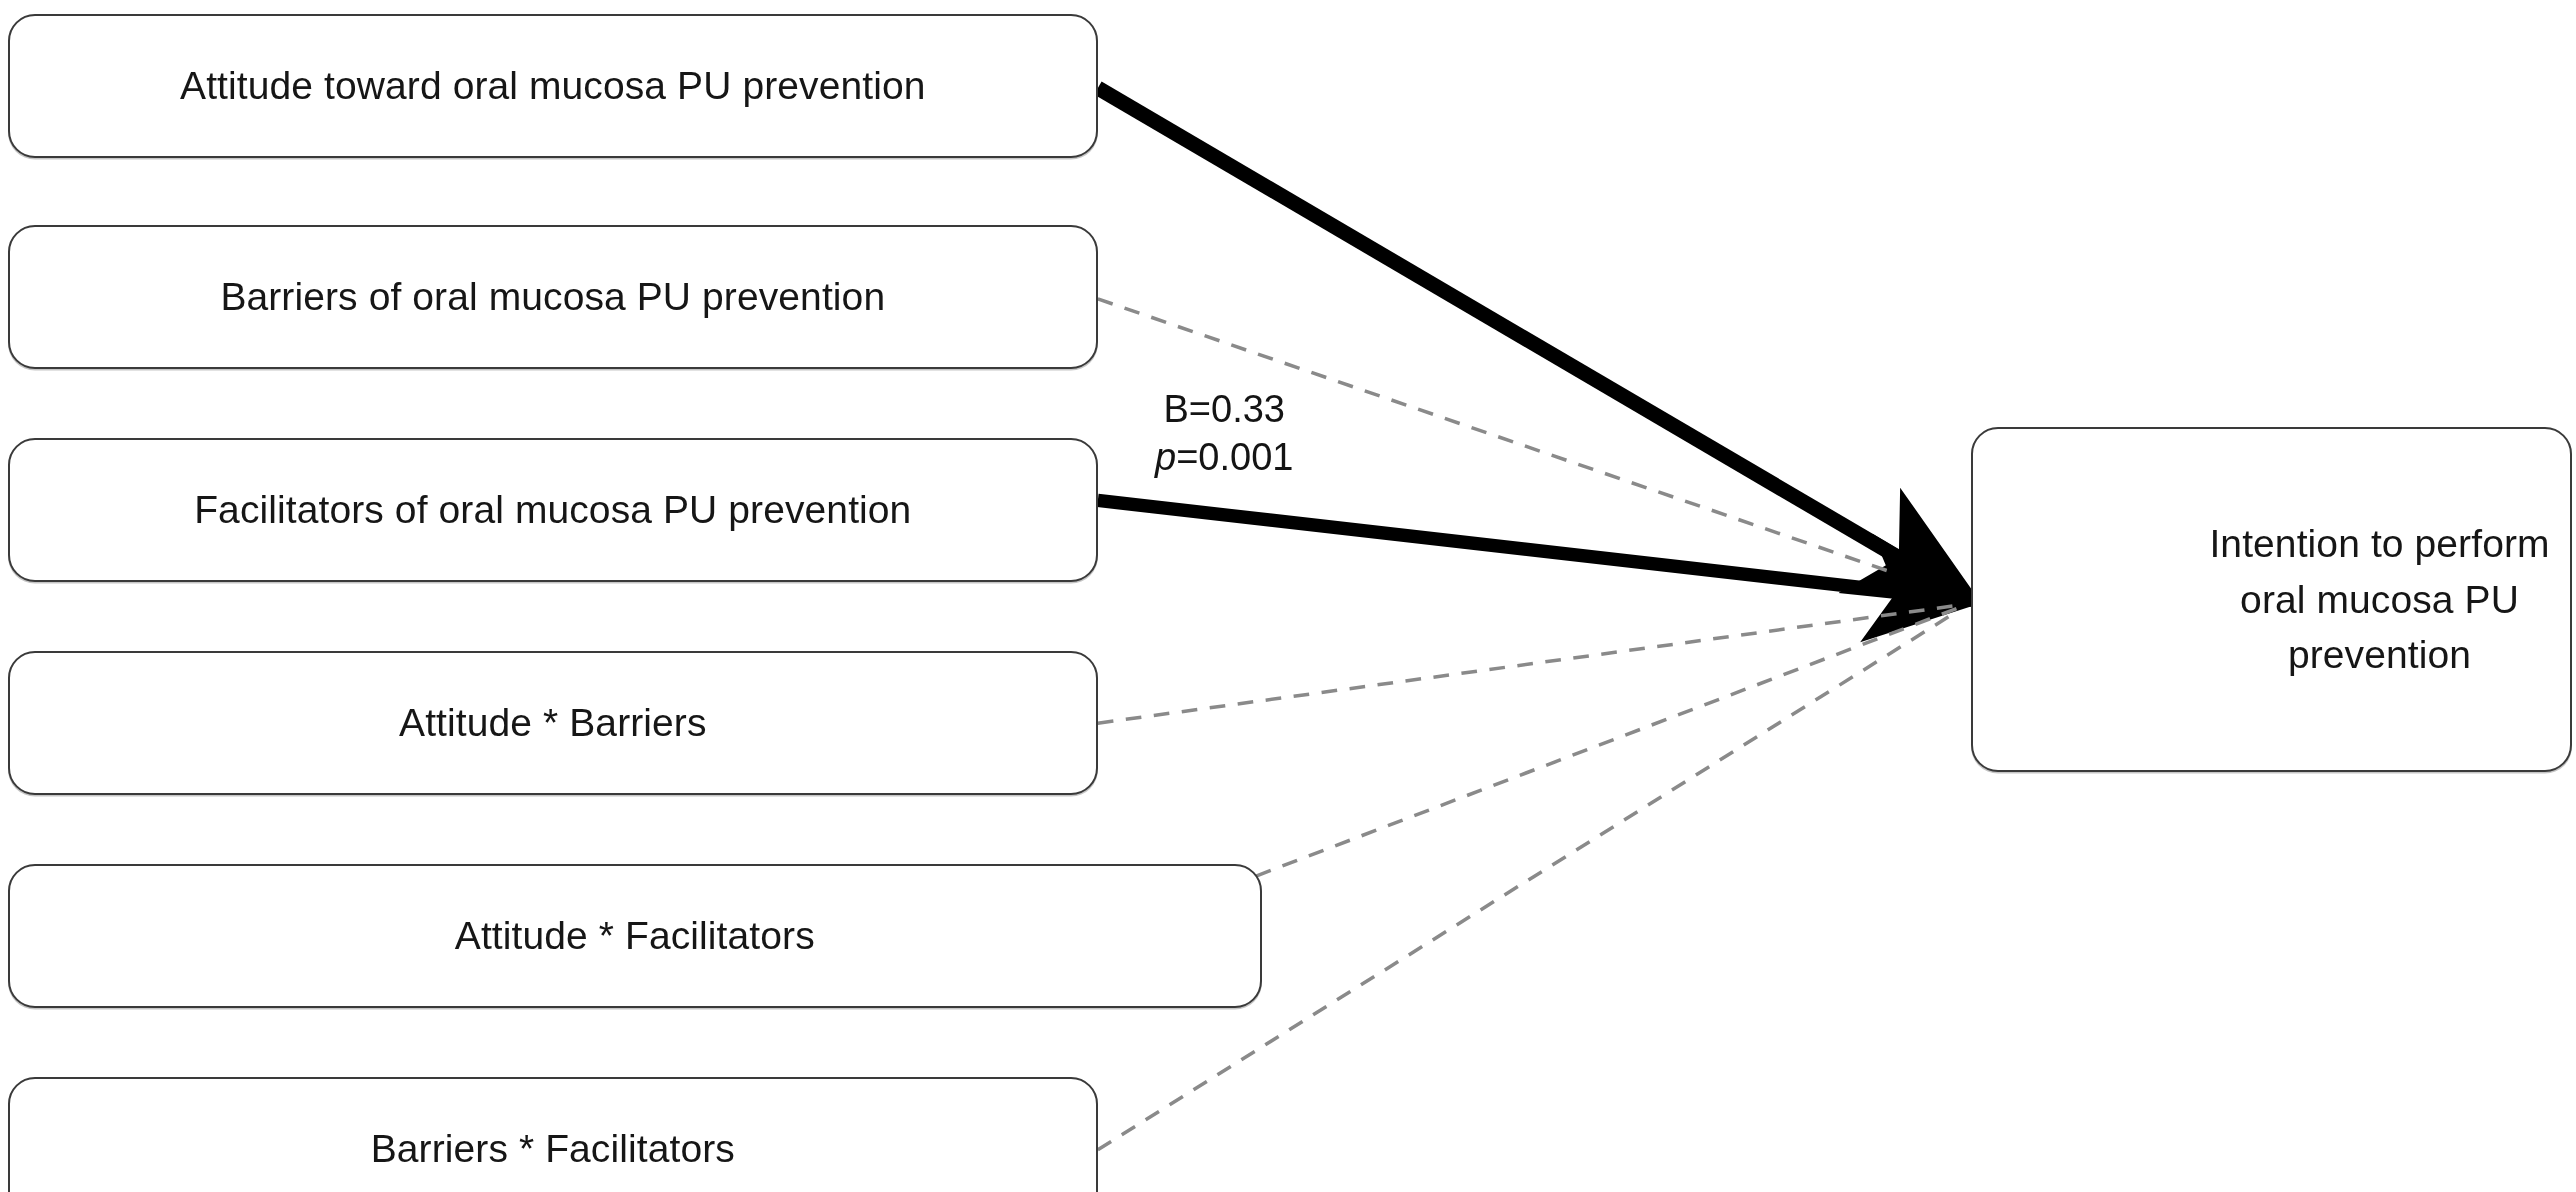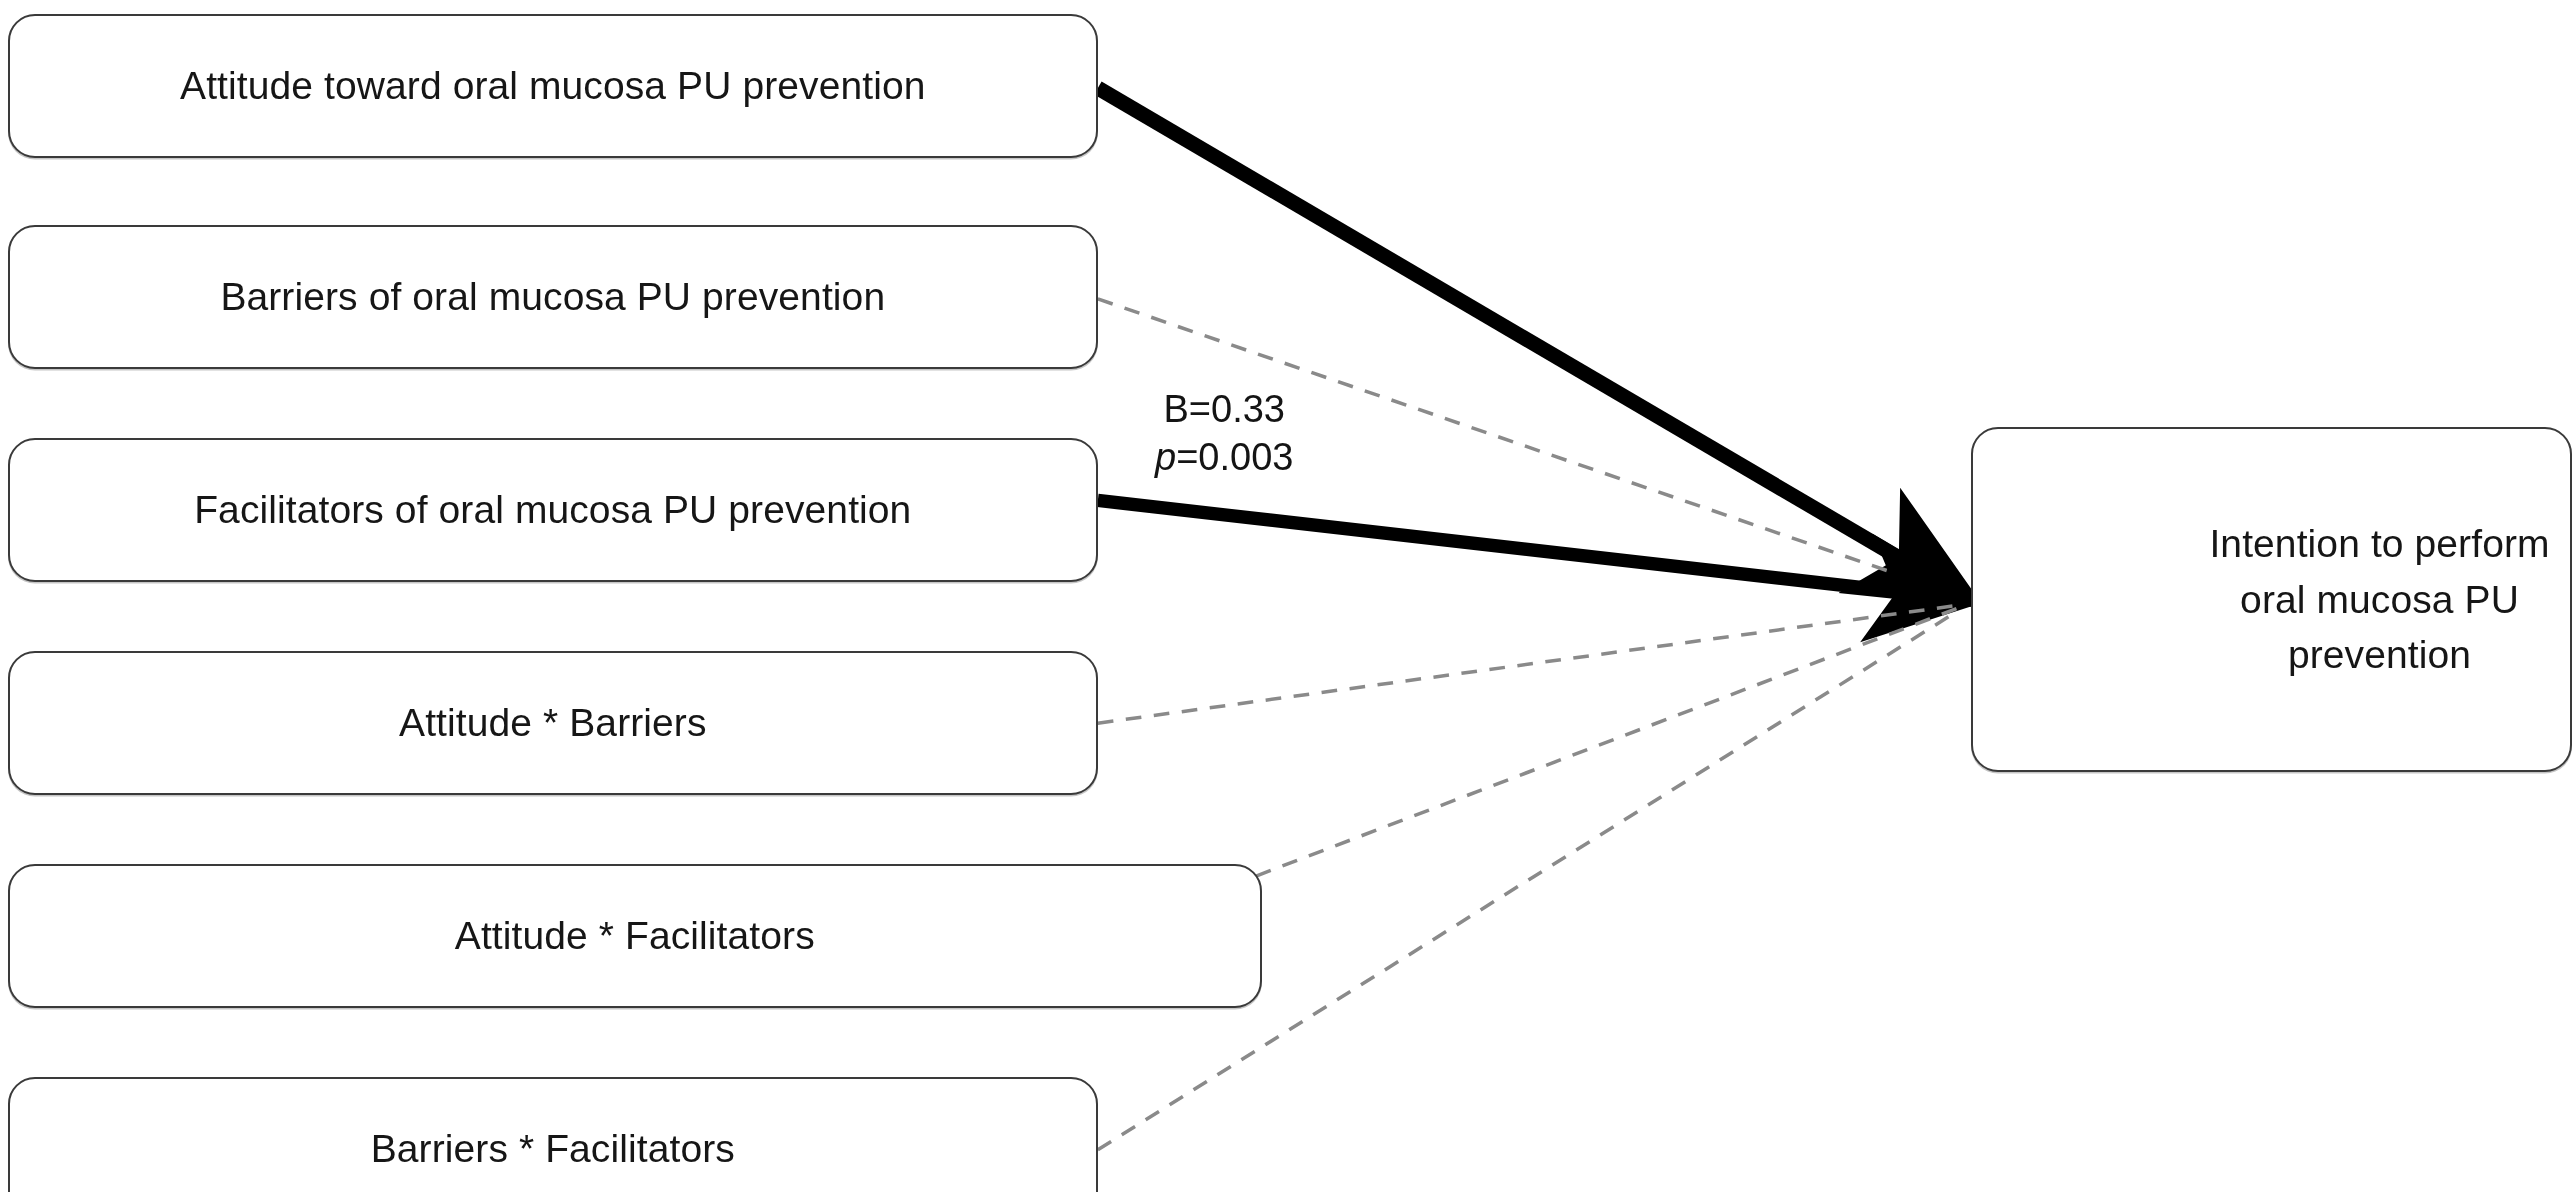--- a/index.html
+++ b/index.html
@@ -120,17 +120,17 @@
     <span class="node-label">
       <span>Intention to perform</span><br>
       <span>oral mucosa PU</span><br>
       <span>prevention</span>
     </span>
   </div>
 
 
   <div class="edge-label" style="left:1155px; top:386px;">
     <span class="coef">B=0.33</span>
-    <span class="pval"><em class="p-ital">p</em><span>=0.003</span></span>
+    <span class="pval"><em class="p-ital">p</em><span>=0.001</span></span>
   </div>
 
 </div>
 
 
 </body></html>

